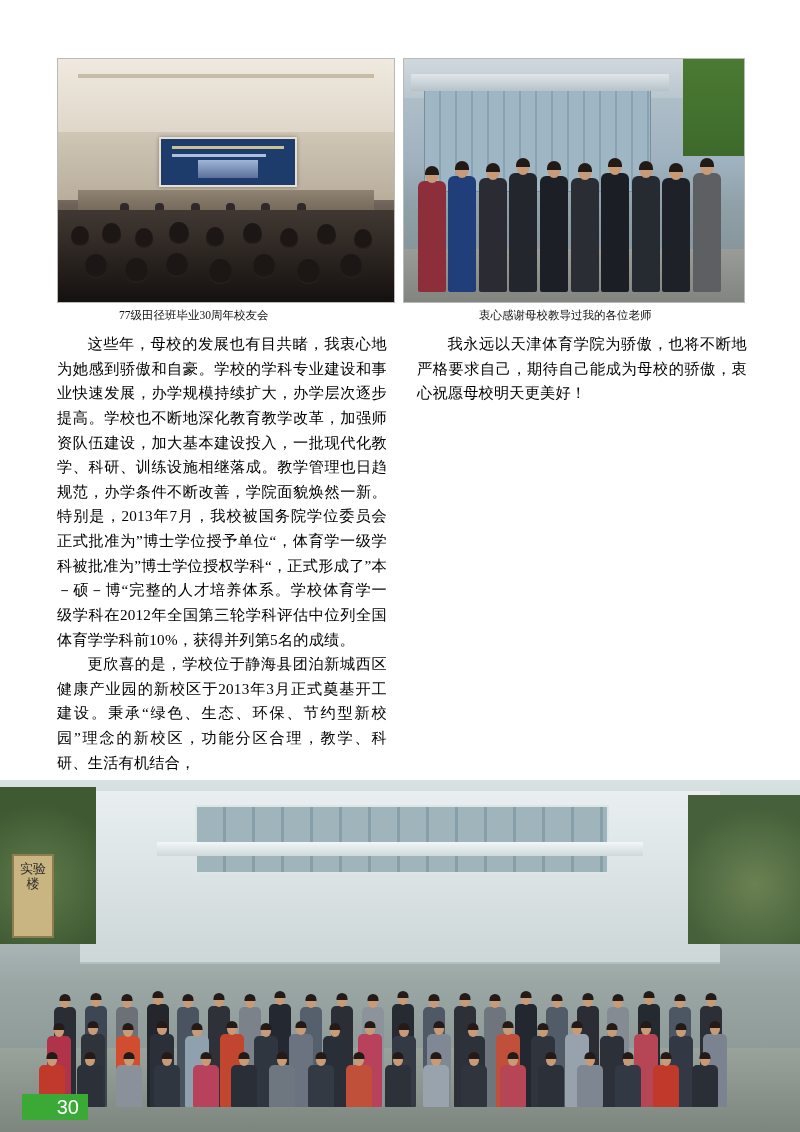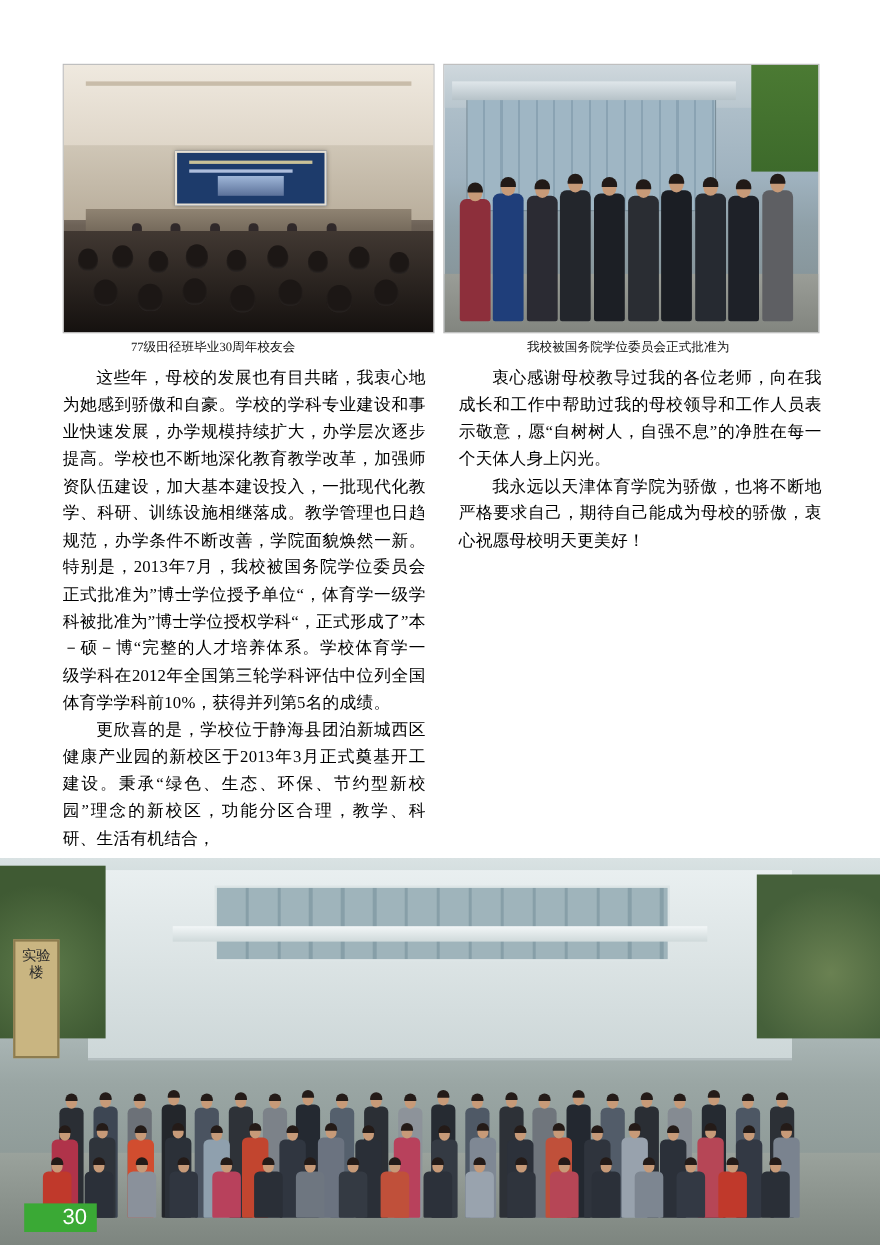--- a/index.html
+++ b/index.html
@@ -193,21 +193,21 @@
     position:absolute; left:18%; top:8%; width:64%; height:38%;
     background: repeating-linear-gradient(90deg, #9fb4bb 0 26px, #879fa8 26px 29px),
                 linear-gradient(#b3c6cc, #7f949d);
     border: 2px solid #dde5e6;
   }
   .bp-canopy {
     position:absolute; left:12%; top:30%; width:76%; height:8%;
     background: linear-gradient(#f2f6f7, #cfd9da);
   }
   .bp-sign {
-    position:absolute; left:1.5%; top:20%; width:42px; height:108px;
+    position:absolute; left:1.5%; top:20%; width:42px; height:84px;
     background:#c9b581; border:2px solid #8d7c4f;
     color:#2b2b2b; font-size:13px; line-height:1.15; text-align:center;
     padding-top:6px; box-sizing:border-box;
     font-family: "Liberation Serif","DejaVu Serif",serif;
   }
   .bp-ground {
     position:absolute; left:0; bottom:0; width:100%; height:28%;
     background: linear-gradient(#9aa29c, #767e78);
   }
   .crowd {
@@ -339,30 +339,29 @@
         <div class="person" style="left:85%; height:49%; background:#5e5f63;">
             <div class="p-head"></div>
             <div class="p-hair"></div>
           </div>
       </div>
     </div>
   </div>
 
   <div class="captions">
     <div class="caption caption-left">77级田径班毕业30周年校友会</div>
-    <div class="caption caption-right">我校被国务院学位委员会正式批准为</div>
+    <div class="caption caption-right">衷心感谢母校教导过我的各位老师</div>
   </div>
 
   <div class="columns">
     <div class="col">
       <p>这些年，母校的发展也有目共睹，我衷心地为她感到骄傲和自豪。学校的学科专业建设和事业快速发展，办学规模持续扩大，办学层次逐步提高。学校也不断地深化教育教学改革，加强师资队伍建设，加大基本建设投入，一批现代化教学、科研、训练设施相继落成。教学管理也日趋规范，办学条件不断改善，学院面貌焕然一新。特别是，2013年7月，我校被国务院学位委员会正式批准为”博士学位授予单位“，体育学一级学科被批准为”博士学位授权学科“，正式形成了”本－硕－博“完整的人才培养体系。学校体育学一级学科在2012年全国第三轮学科评估中位列全国体育学学科前10%，获得并列第5名的成绩。</p>
       <p>更欣喜的是，学校位于静海县团泊新城西区健康产业园的新校区于2013年3月正式奠基开工建设。秉承“绿色、生态、环保、节约型新校园”理念的新校区，功能分区合理，教学、科研、生活有机结合，</p>
     </div>
     <div class="col">
-      <p>衷心感谢母校教导过我的各位老师，向在我成长和工作中帮助过我的母校领导和工作人员表示敬意，愿“自树树人，自强不息”的净胜在每一个天体人身上闪光。</p>
       <p>我永远以天津体育学院为骄傲，也将不断地严格要求自己，期待自己能成为母校的骄傲，衷心祝愿母校明天更美好！</p>
     </div>
   </div>
 
   <div class="bottom-photo">
     <div class="bp-sky"></div>
     <div class="bp-building">
       <div class="bp-glass"></div>
       <div class="bp-canopy"></div>
     </div>

